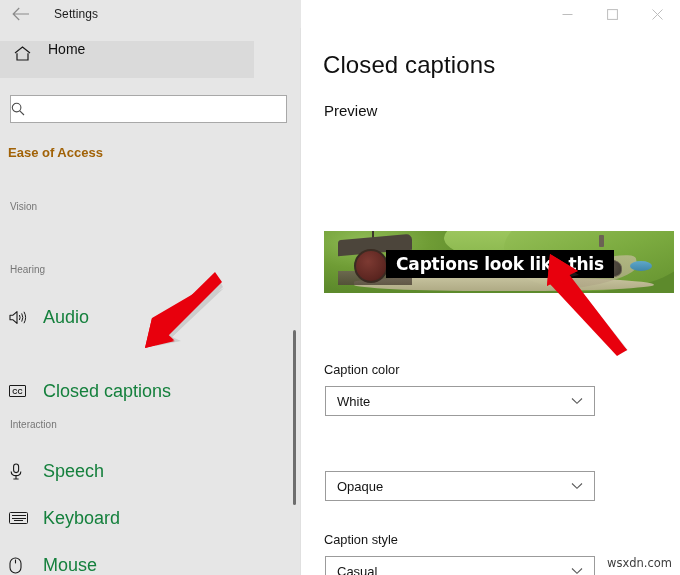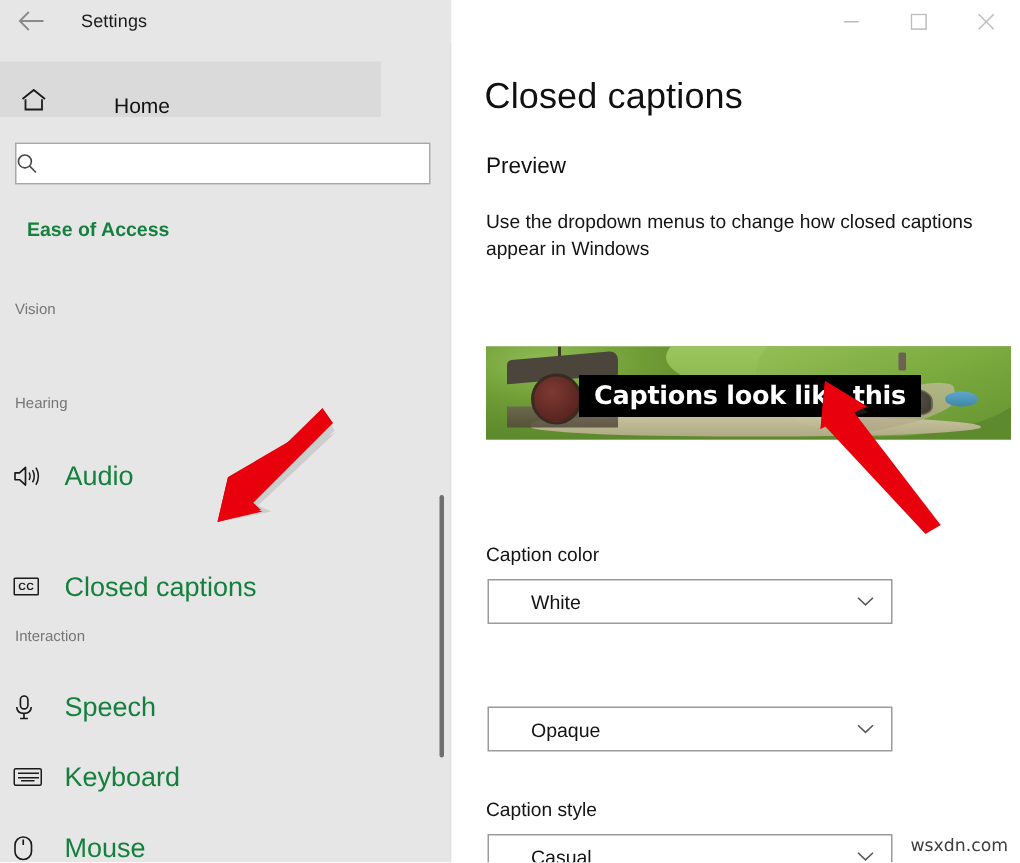--- a/index.html
+++ b/index.html
@@ -69,22 +69,21 @@
     width: 301px; height: 547px;
     background: #e6e6e6;
     overflow: hidden;
   }
   .home-row {
     position: absolute;
     left: 0; top: 13px;
     width: 254px; height: 37px;
     background: #dadada;
     display: flex;
-    align-items: flex-end;
-    gap: 28px;
+    align-items: flex-start;
   }
   .home-icon {
     margin-left: 10px;
     width: 24px; height: 24px;
     display: flex; align-items: center; justify-content: center;
     color: #1a1a1a;
   }
   .home-label {
     margin-left: 14px;
     font-size: 14px;
@@ -108,24 +107,24 @@
   }
   .search-icon {
     margin-right: 9px;
     color: #4a4a4a;
     display: flex;
     align-items: center;
   }
 
   .group-head {
     position: absolute;
-    left: 18px;
+    left: 8px;
     font-size: 13px;
     font-weight: bold;
-    color: #15803d;
+    color: #a16207;
   }
   .section-head {
     position: absolute;
     left: 10px;
     font-size: 10px;
     color: #767676;
   }
   .nav-item {
     position: absolute;
     left: 0;
@@ -244,21 +243,21 @@
     position: absolute;
     left: 24px;
     width: 270px;
     height: 30px;
     background: #ffffff;
     border: 1px solid #9b9b9b;
     display: flex;
     align-items: center;
   }
   .dd-value {
-    margin-left: 28px;
+    margin-left: 11px;
     font-size: 13px;
     color: #131313;
     flex: 1;
   }
   .dd-chev {
     margin-right: 11px;
     color: #5a5a5a;
     display: flex;
     align-items: center;
   }
@@ -513,21 +512,20 @@
   </div>
 
   <div class="sidebar-divider"></div>
 
   <div class="main">
 
     <div class="page-title">Closed captions</div>
 
     <div class="sub-head" style="top:74px">Preview</div>
 
-    <div class="body-text" style="top:111px">Use the dropdown menus to change how closed captions appear in Windows</div>
 
     <div class="preview-img">
       <div class="pv-sky"></div>
       <div class="pv-hill-far"></div>
       <div class="pv-hill-r"></div>
       <div class="pv-path"></div>
       <div class="pv-path2"></div>
       <div class="pv-chimney"></div>
       <div class="pv-hole2"></div>
       <div class="pv-pond"></div>

